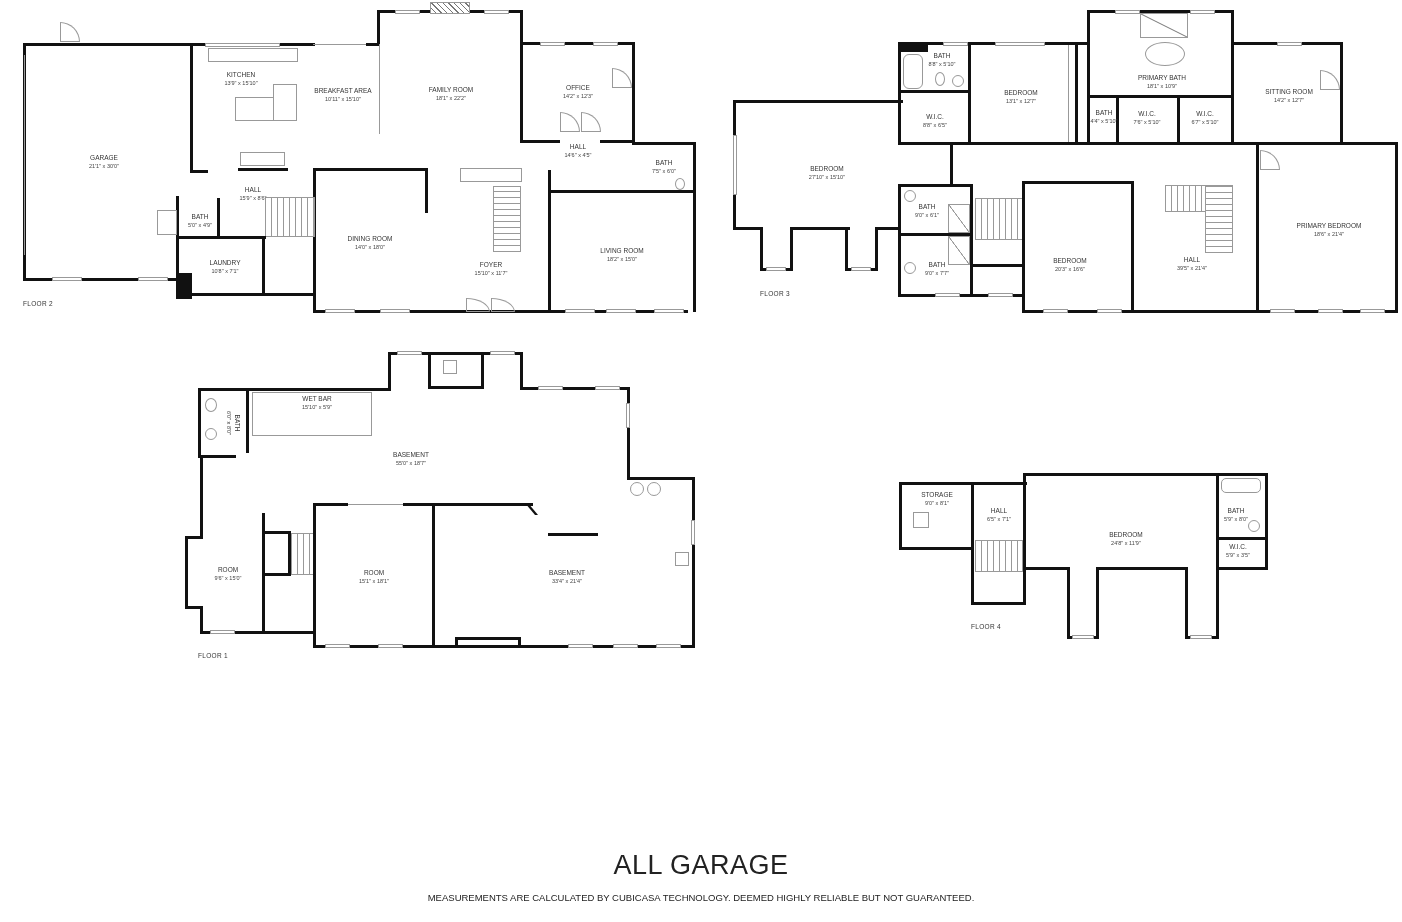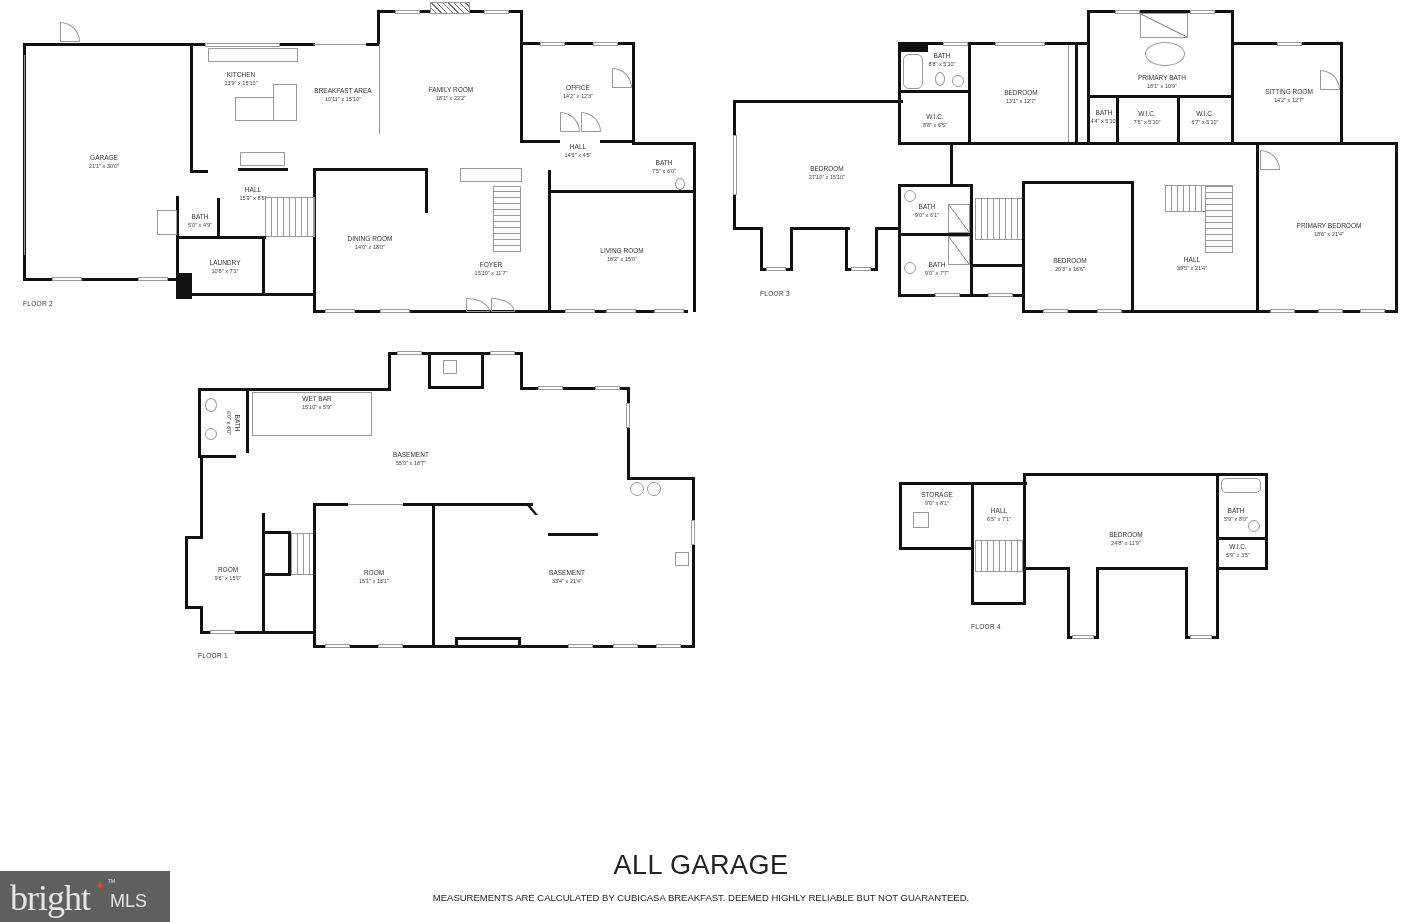--- a/index.html
+++ b/index.html
@@ -312,21 +312,15 @@
   </div>
 
   <div class="room-label" style="left:937px;top:491px"><span>STORAGE</span><span class="dim">9'0" x 8'1"</span></div>
   <div class="room-label" style="left:999px;top:507px"><span>HALL</span><span class="dim">6'5" x 7'1"</span></div>
   <div class="room-label" style="left:1126px;top:531px"><span>BEDROOM</span><span class="dim">24'8" x 11'9"</span></div>
   <div class="room-label" style="left:1236px;top:507px"><span>BATH</span><span class="dim">5'9" x 8'0"</span></div>
   <div class="room-label" style="left:1238px;top:543px"><span>W.I.C.</span><span class="dim">5'9" x 3'5"</span></div>
   <div class="floor-label" style="left:971px;top:623px">FLOOR 4</div>
 
   <div class="title">ALL GARAGE</div>
-  <div class="disclaimer">MEASUREMENTS ARE CALCULATED BY CUBICASA BREAKFAST. DEEMED HIGHLY RELIABLE BUT NOT GUARANTEED.</div>
-
-  <div class="logo">
-    <span class="logo-text">bright</span>
-    <span class="logo-star">✦</span>
-    <span class="logo-tm">TM</span>
-    <span class="logo-mls">MLS</span>
-  </div>
+  <div class="disclaimer">MEASUREMENTS ARE CALCULATED BY CUBICASA TECHNOLOGY. DEEMED HIGHLY RELIABLE BUT NOT GUARANTEED.</div>
+
 </div>
 
 </body></html>

